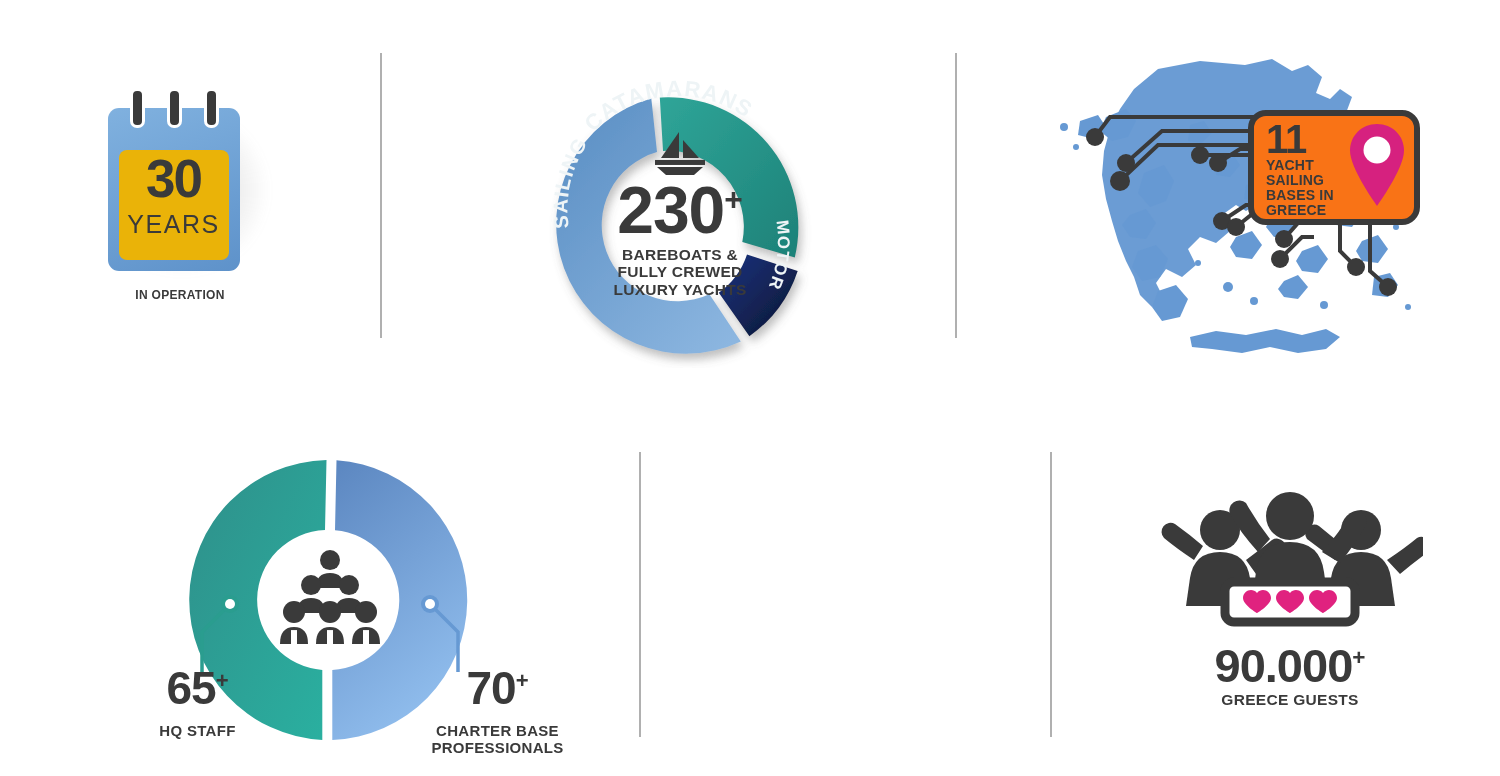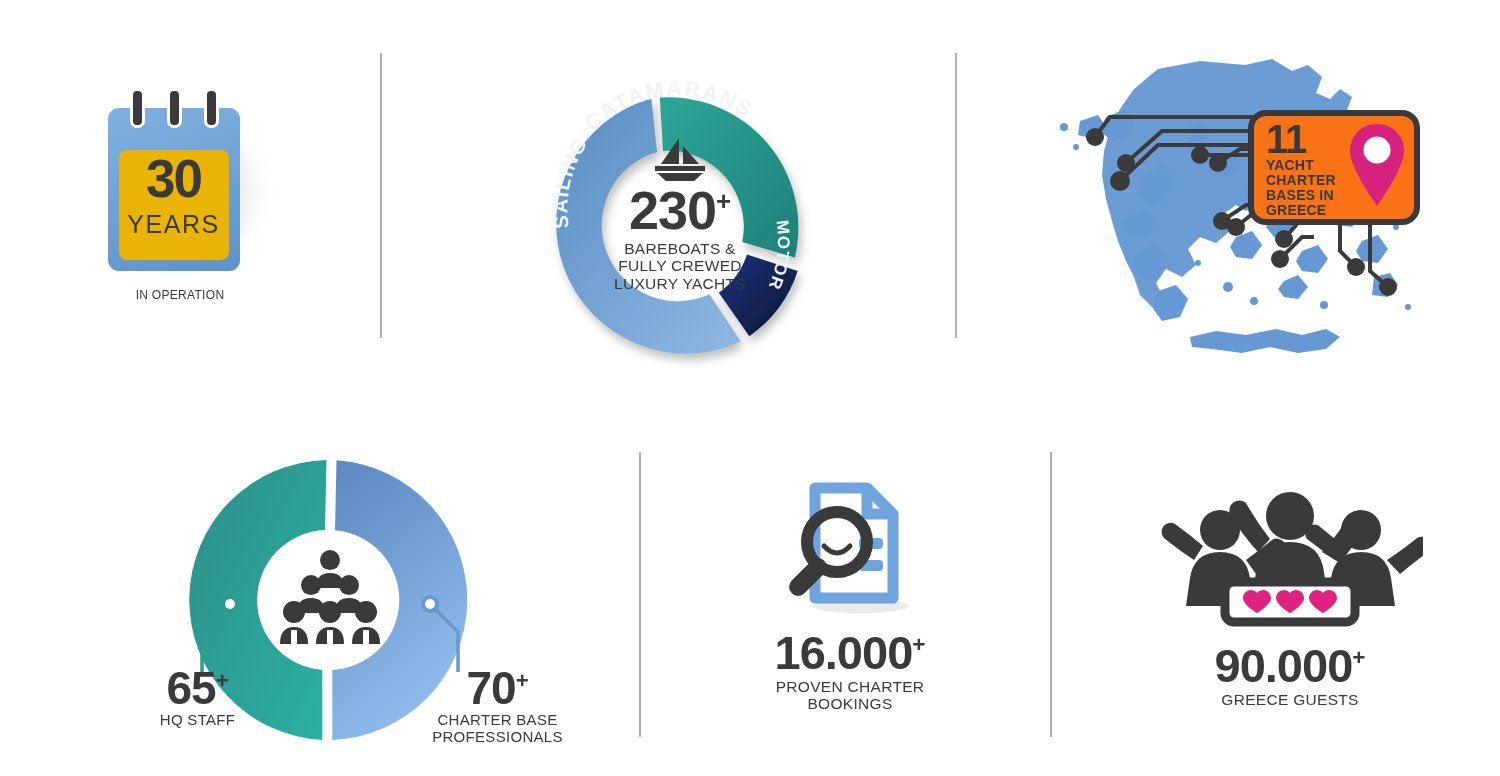--- a/index.html
+++ b/index.html
@@ -22,21 +22,21 @@
     line-height: 1;
     white-space: nowrap;
   }
   .plus {
     font-size: 0.48em;
     vertical-align: super;
     font-weight: bold;
     letter-spacing: 0;
   }
   .stat-caption {
-    font-weight: normal;
+    font-weight: bold;
     color: #3a3a3a;
     text-align: center;
     line-height: 1.12;
     letter-spacing: 0.3px;
     white-space: pre-line;
   }
 
   
   #calendar-cell { left: 80px; top: 88px; width: 200px; }
   .cal-wrap { position: relative; width: 145px; height: 185px; margin: 0 auto; }
@@ -70,21 +70,21 @@
   }
   #calendar-caption { margin-top: 16px; font-size: 12px; }
 
   
   #yacht-cell { left: 500px; top: 48px; width: 360px; height: 320px; }
   .donut-center-1 {
     position: absolute; left: 50%; top: 50%; transform: translate(-50%,-50%);
     width: 200px; text-align: center;
   }
   .boat-icon { margin: 0 auto 1px; display: block; }
-  .num-230 { font-size: 54px; }
+  .num-230 { font-size: 66px; }
   .cap-230 { font-size: 15.5px; margin-top: 3px; }
 
   
   #map-cell { left: 1040px; top: 55px; width: 400px; height: 330px; }
   .map-box {
     position: absolute; left: 208px; top: 55px; width: 172px; height: 115px;
     background: #f97316; border: 6px solid #3a3a3a; border-radius: 18px;
     display: flex; align-items: flex-start; padding: 6px 8px 6px 12px;
   }
   .map-box-11 { font-size: 40px; font-weight: bold; color: #3a3a3a; line-height: .86; letter-spacing: -1px; }
@@ -92,21 +92,21 @@
     font-size: 14px; font-weight: bold; color: #3a3a3a; line-height: 1.06;
     letter-spacing: .2px; white-space: pre-line; margin-top: 2px;
   }
 
   
   #staff-cell { left: 120px; top: 450px; width: 420px; height: 300px; }
   .people-icon { position: absolute; left: 50%; top: 50%; transform: translate(-50%,-52%); }
   .lbl-left { position: absolute; left: -10px; top: 195px; width: 175px; text-align: center; }
   .lbl-right { position: absolute; left: 285px; top: 195px; width: 185px; text-align: center; }
   .num-med { font-size: 46px; margin-top: 20px; }
-  .cap-small { font-size: 15px; margin-top: 1px; }
+  .cap-small { font-size: 15px; margin-top: 12px; }
 
   
   #bookings-cell { left: 700px; top: 480px; width: 300px; }
   .doc-wrap { position: relative; width: 150px; height: 135px; margin: 0 auto; }
   .num-16000 { font-size: 47px; }
   .cap-16000 { font-size: 15.5px; margin-top: 2px; }
 
   
   #guests-cell { left: 1140px; top: 490px; width: 300px; }
   .guests-wrap { position: relative; width: 265px; height: 140px; margin: 0 auto; }
@@ -261,21 +261,21 @@
         <circle cx="240" cy="204" r="9"></circle>
         <circle cx="316" cy="212" r="9"></circle>
         <circle cx="348" cy="232" r="9"></circle>
       </g>
     </svg>
 
     <div class="map-box">
       <div style="flex:1;">
         <div class="map-box-11">11</div>
         <div class="map-box-sub">YACHT
-CHARTER
+SAILING
 BASES IN
 GREECE</div>
       </div>
       <svg width="58" height="86" viewBox="0 0 58 86">
         <path d="M29 2 C13.5 2 2 13.8 2 28.6 C2 47 29 84 29 84 C29 84 56 47 56 28.6 C56 13.8 44.5 2 29 2 Z" fill="#d6217f"></path>
         <circle cx="29" cy="28" r="13.5" fill="#ffffff"></circle>
       </svg>
     </div>
   </div>
 
@@ -332,39 +332,20 @@
       <div class="stat-number num-med"><span>65</span><span class="plus">+</span></div>
       <div class="stat-caption cap-small">HQ STAFF</div>
     </div>
     <div class="lbl-right">
       <div class="stat-number num-med"><span>70</span><span class="plus">+</span></div>
       <div class="stat-caption cap-small">CHARTER BASE
 PROFESSIONALS</div>
     </div>
   </div>
 
-  <div class="cell" id="bookings-cell">
-    <div class="doc-wrap">
-      <svg width="150" height="135" viewBox="0 0 150 135">
-        <ellipse cx="86" cy="126" rx="48" ry="7" fill="#9a9a9a" opacity="0.2"></ellipse>
-        <path d="M40 8 h52 l26 26 v84 h-78 z" fill="none" stroke="#6fa4dc" stroke-width="11" stroke-linejoin="round"></path>
-        <path d="M92 8 v26 h26" fill="none" stroke="#6fa4dc" stroke-width="11" stroke-linejoin="round"></path>
-        <rect x="84" y="58" width="24" height="11" rx="4" fill="#6fa4dc"></rect>
-        <rect x="84" y="80" width="24" height="11" rx="4" fill="#6fa4dc"></rect>
-        <rect x="10" y="88" width="46" height="18" rx="9" fill="#3a3a3a" transform="rotate(-45 33 97)"></rect>
-        <circle cx="62" cy="62" r="30" fill="none" stroke="#3a3a3a" stroke-width="12"></circle>
-        <path d="M49 66 q13 14 26 0" fill="none" stroke="#3a3a3a" stroke-width="5" stroke-linecap="round"></path>
-      </svg>
-    </div>
-    <div class="center" style="margin-top:14px;">
-      <div class="stat-number num-16000"><span>16.000</span><span class="plus">+</span></div>
-      <div class="stat-caption cap-16000">PROVEN CHARTER
-BOOKINGS</div>
-    </div>
-  </div>
 
   <div class="cell" id="guests-cell">
     <div class="guests-wrap">
       <svg width="265" height="140" viewBox="0 0 265 140">
         <g fill="#3a3a3a">
 
           <circle cx="62" cy="40" r="20"></circle>
           <path d="M62 62 q26 0 30 26 l4 28 h-68 l4-28 q4-26 30-26 z"></path>
           <path d="M36 70 q-18-12-30-22 a9 9 0 0 1 11 -14 q14 10 28 22 z"></path>
           <path d="M88 70 q16-12 26-20 a9 9 0 0 1 12 13 q-12 10 -28 21 z"></path>

